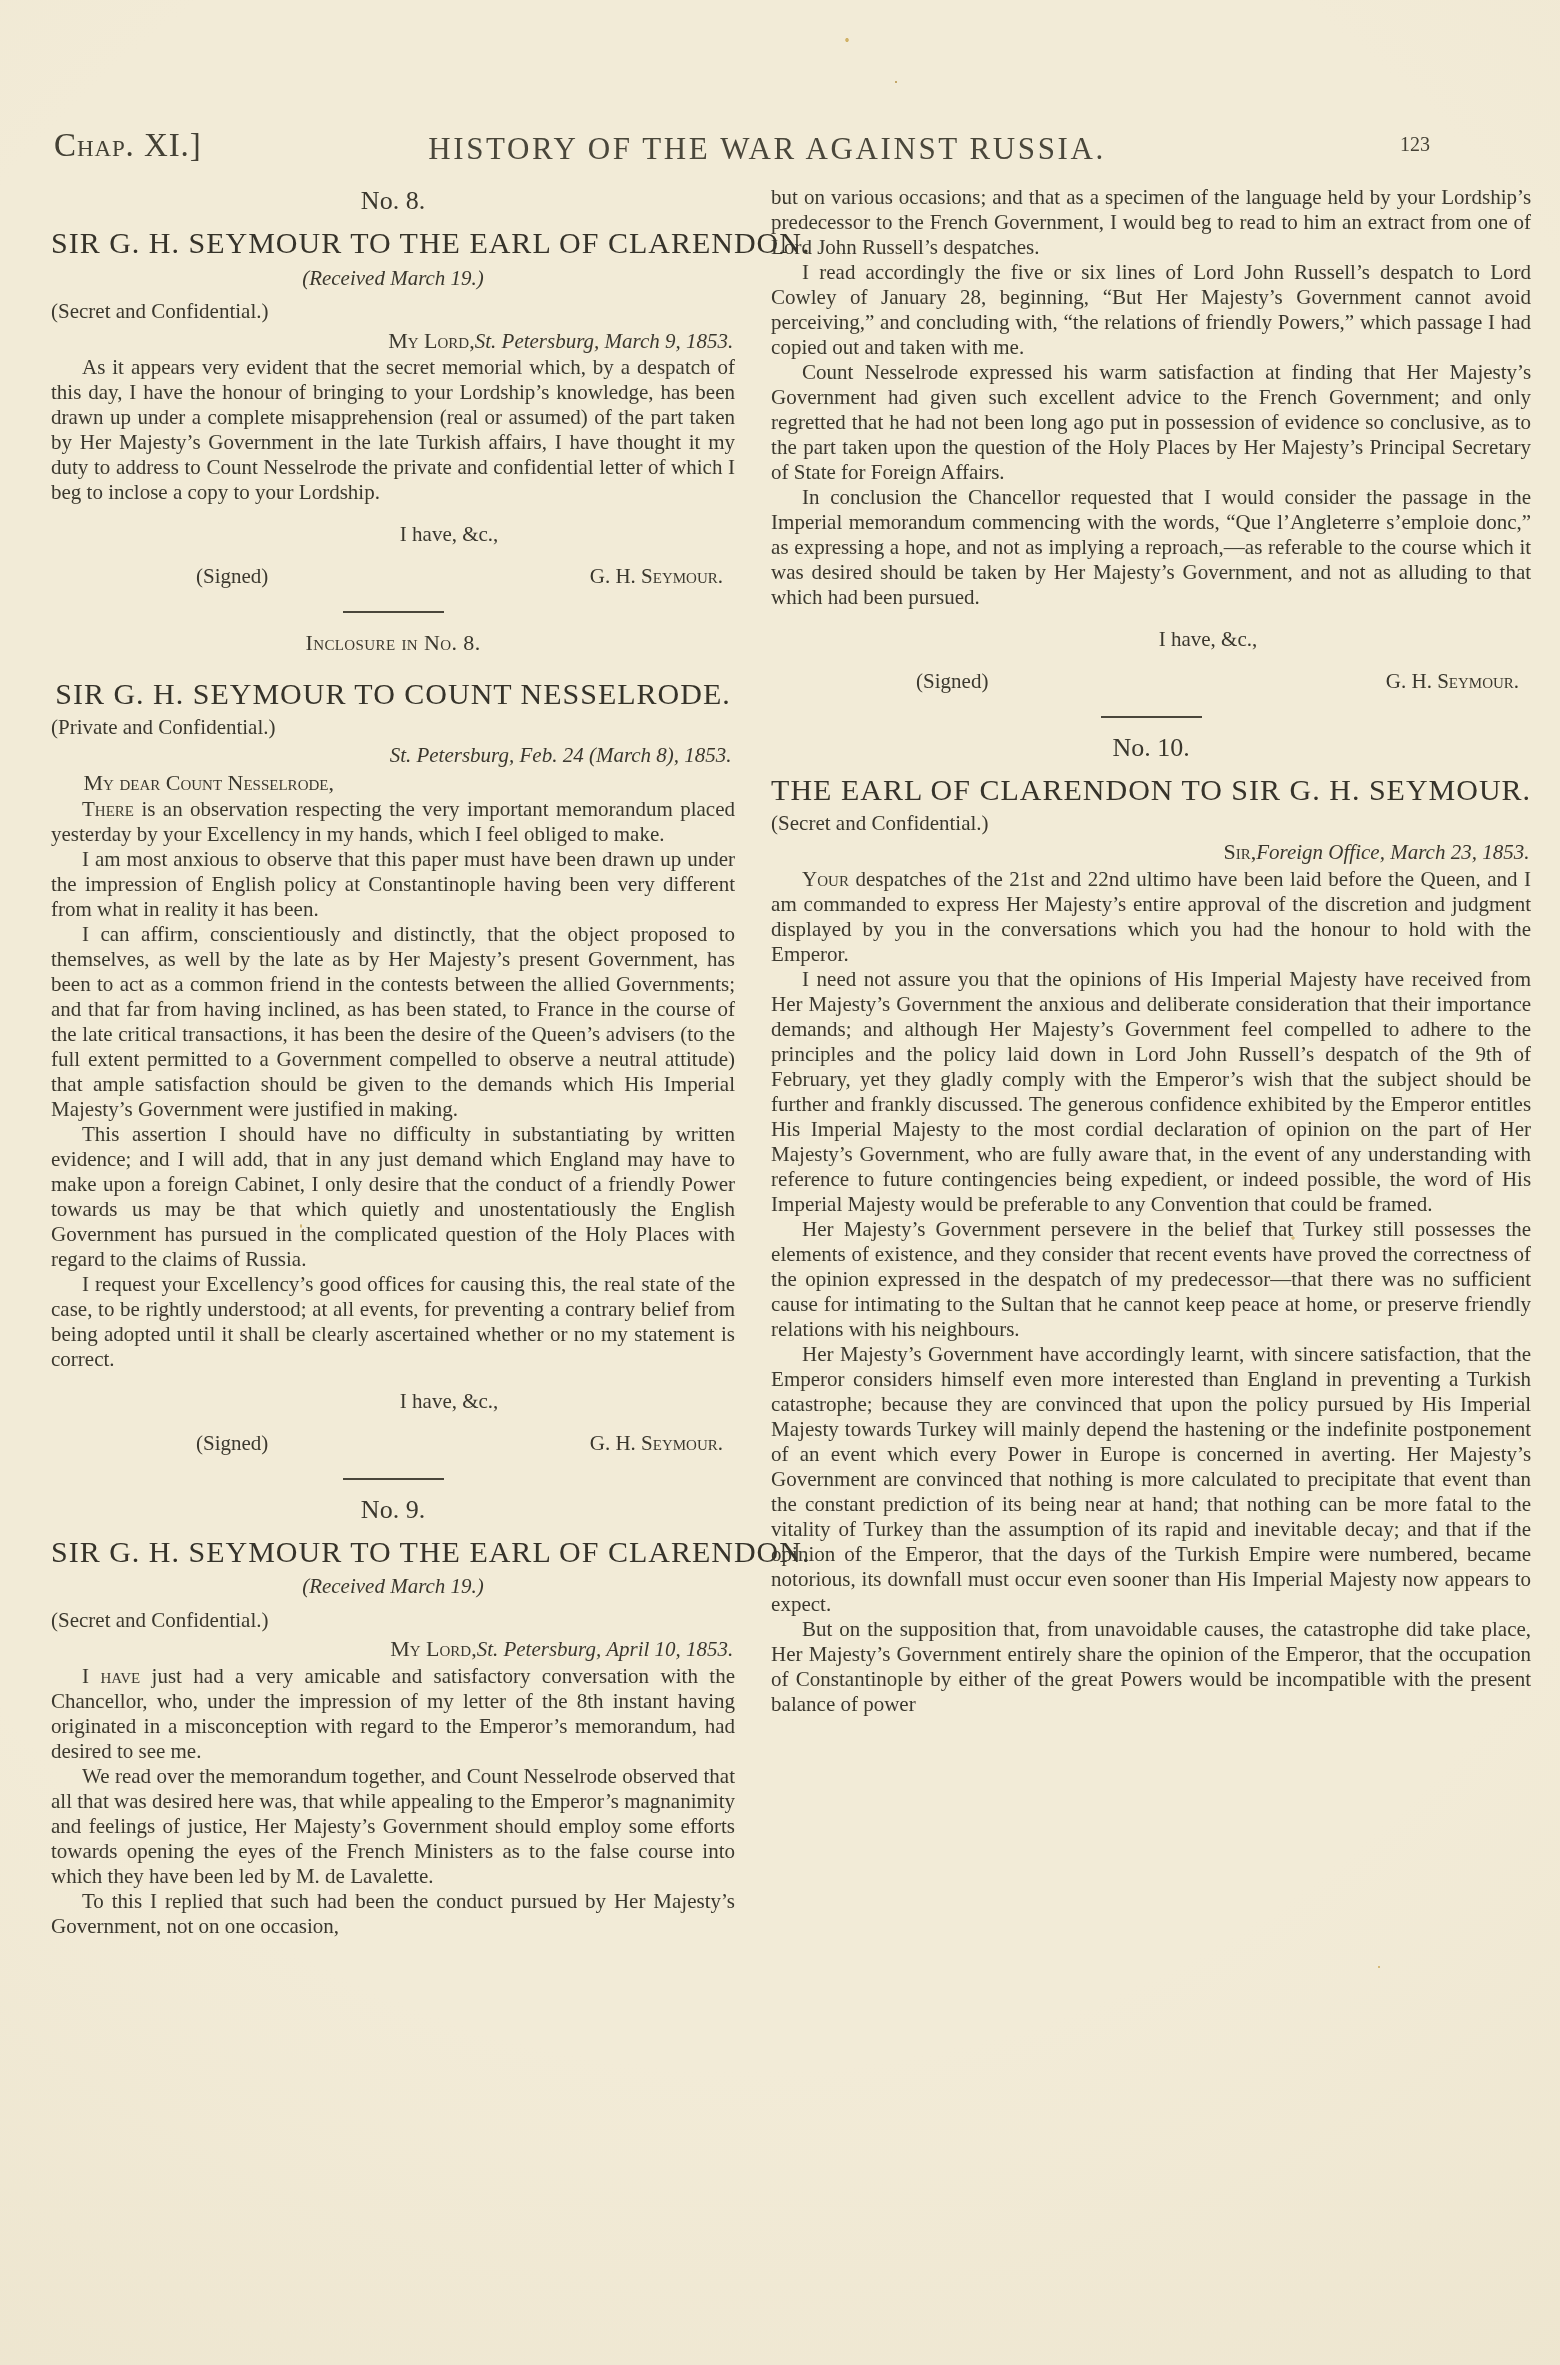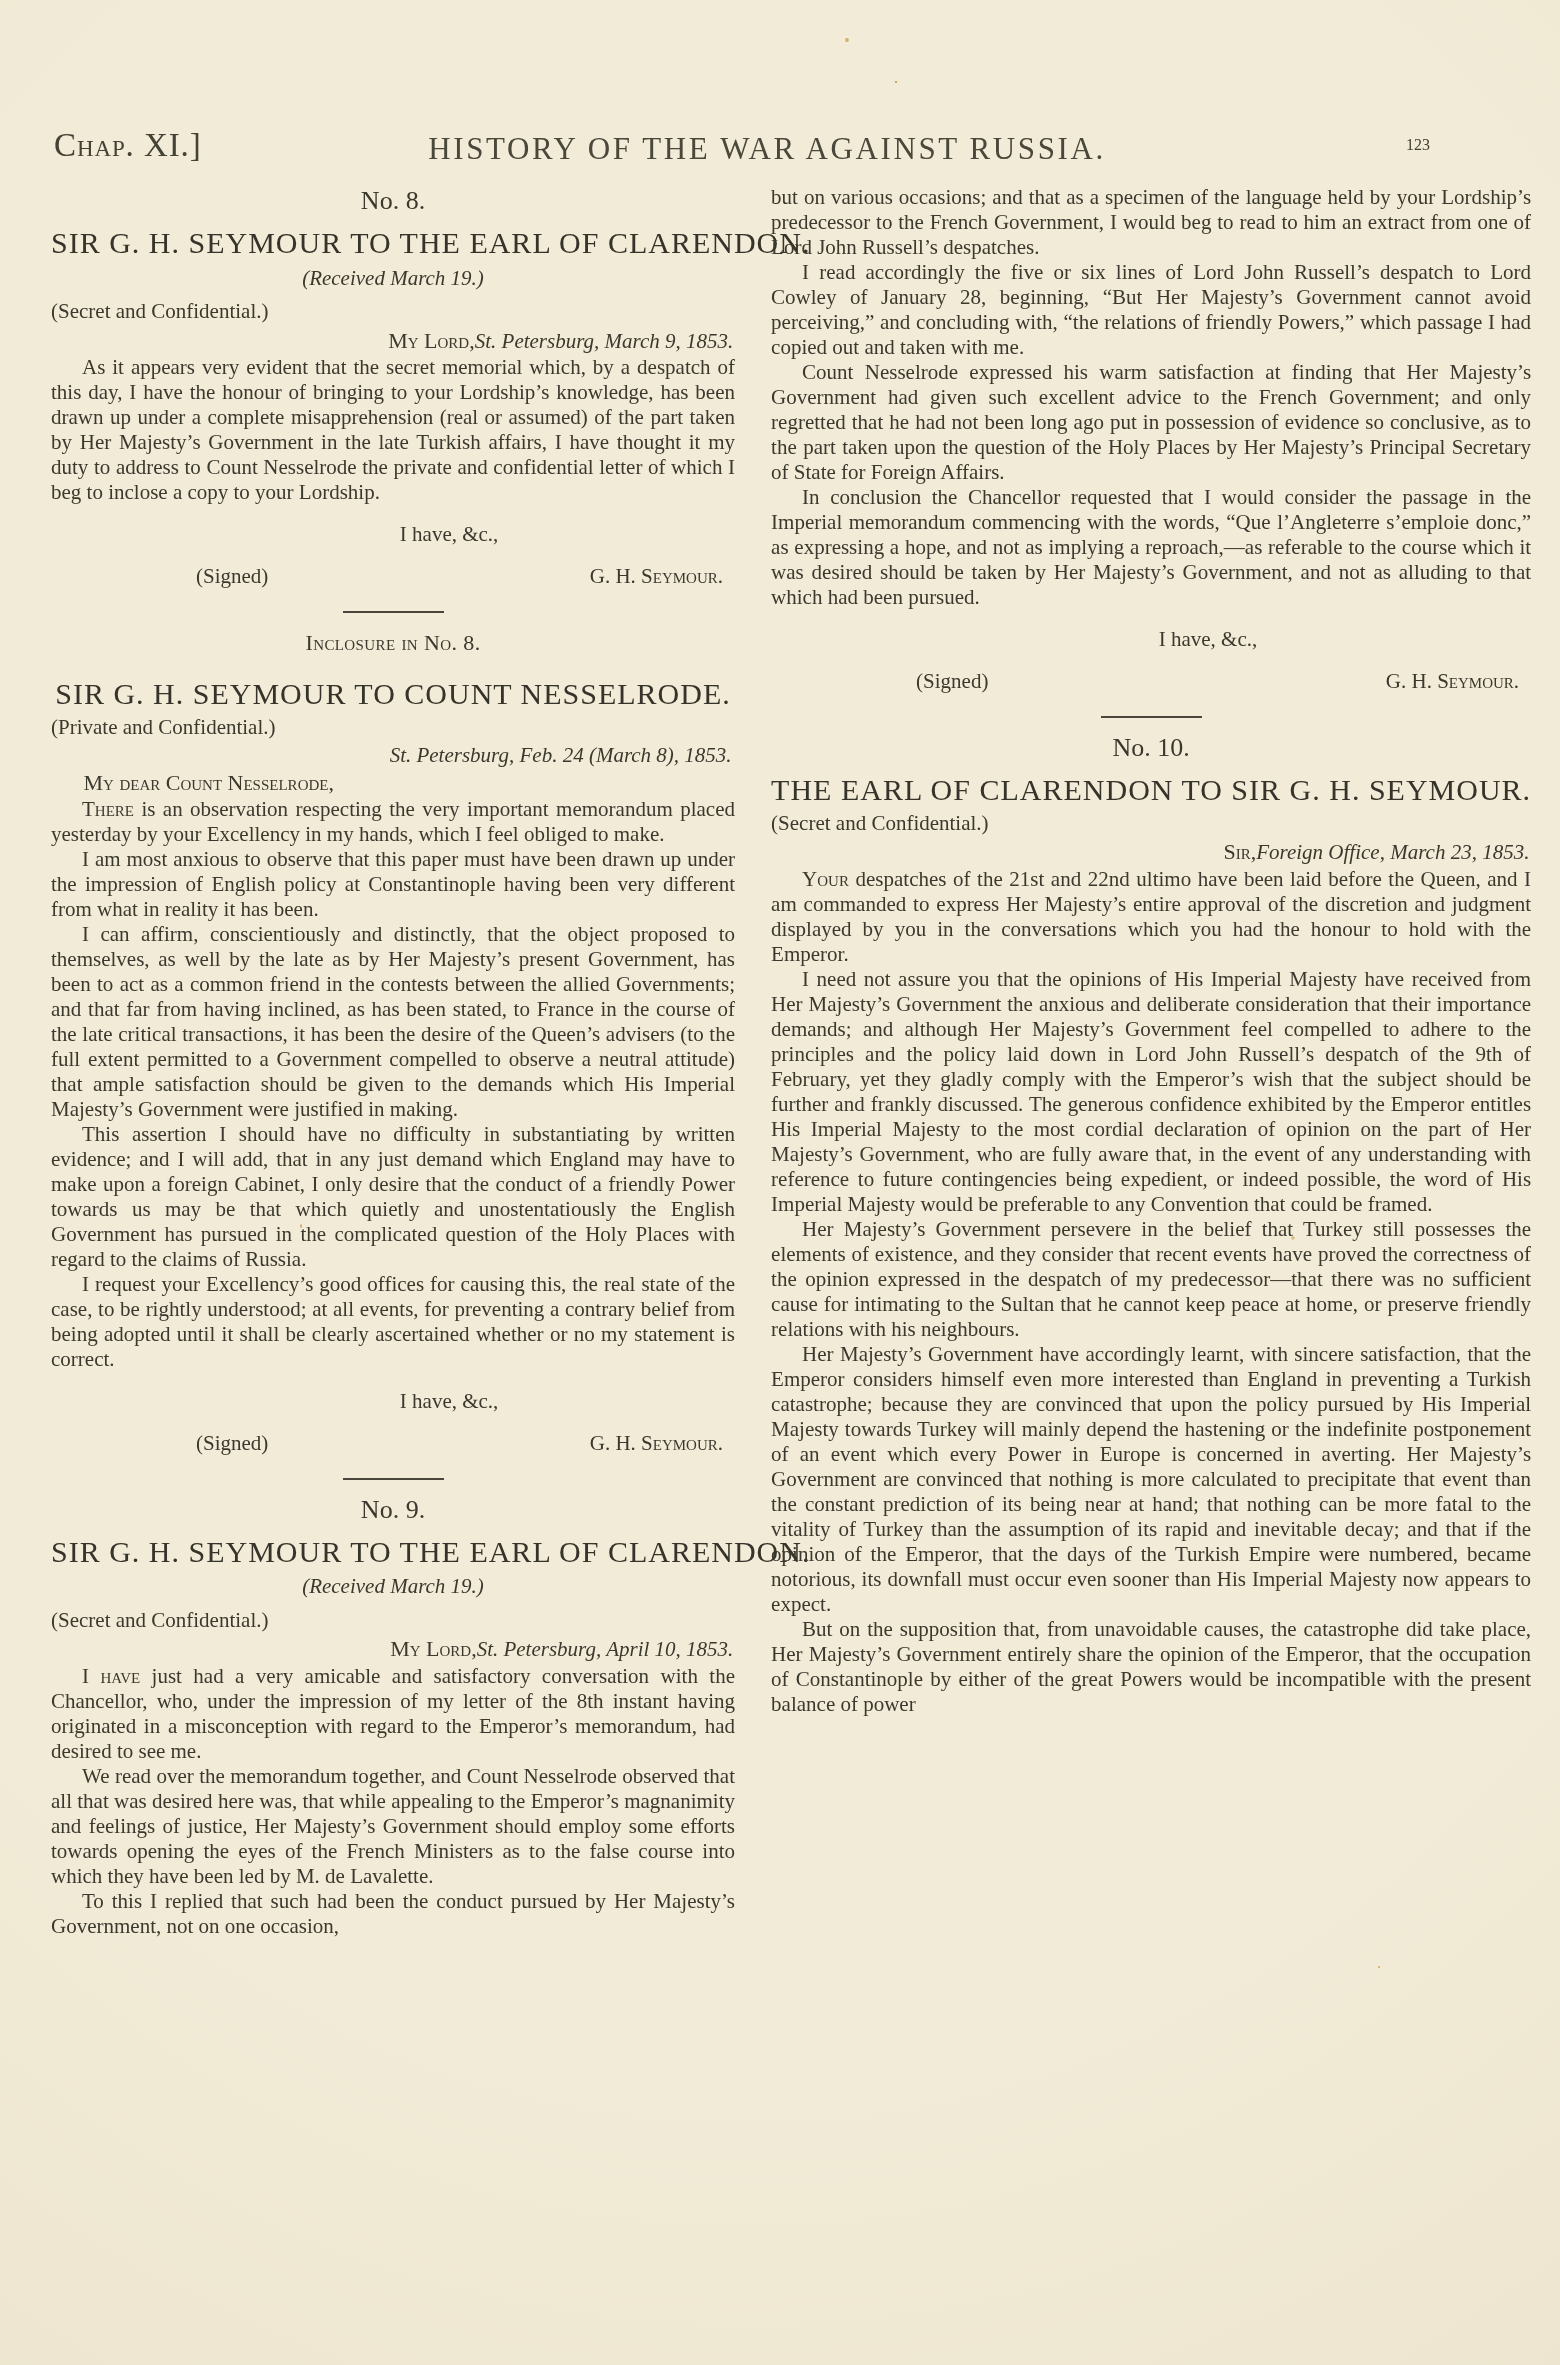--- a/index.html
+++ b/index.html
@@ -32,21 +32,21 @@
   }
   .chapter{
     position:absolute;left:0;top:5.1px;
     font-variant:small-caps;font-size:33px;letter-spacing:0.9px;color:#444135;
   }
   .title{
     position:absolute;left:50%;top:8px;transform:translateX(-50%);
     font-size:31px;letter-spacing:2.6px;color:#4a473b;white-space:nowrap;
   }
   .pagenum{
-    position:absolute;right:50px;top:4.3px;font-size:16px;color:#444135;
+    position:absolute;right:50px;top:4.3px;font-size:20px;color:#444135;
   }
 
   .columns{
     position:absolute;top:185px;left:0;right:0;
     display:flex;
     padding:0 80px 0 51px;
   }
   .col{min-height:86px;}
   .col.left{width:684px;flex:0 0 auto;}
   .divider{

